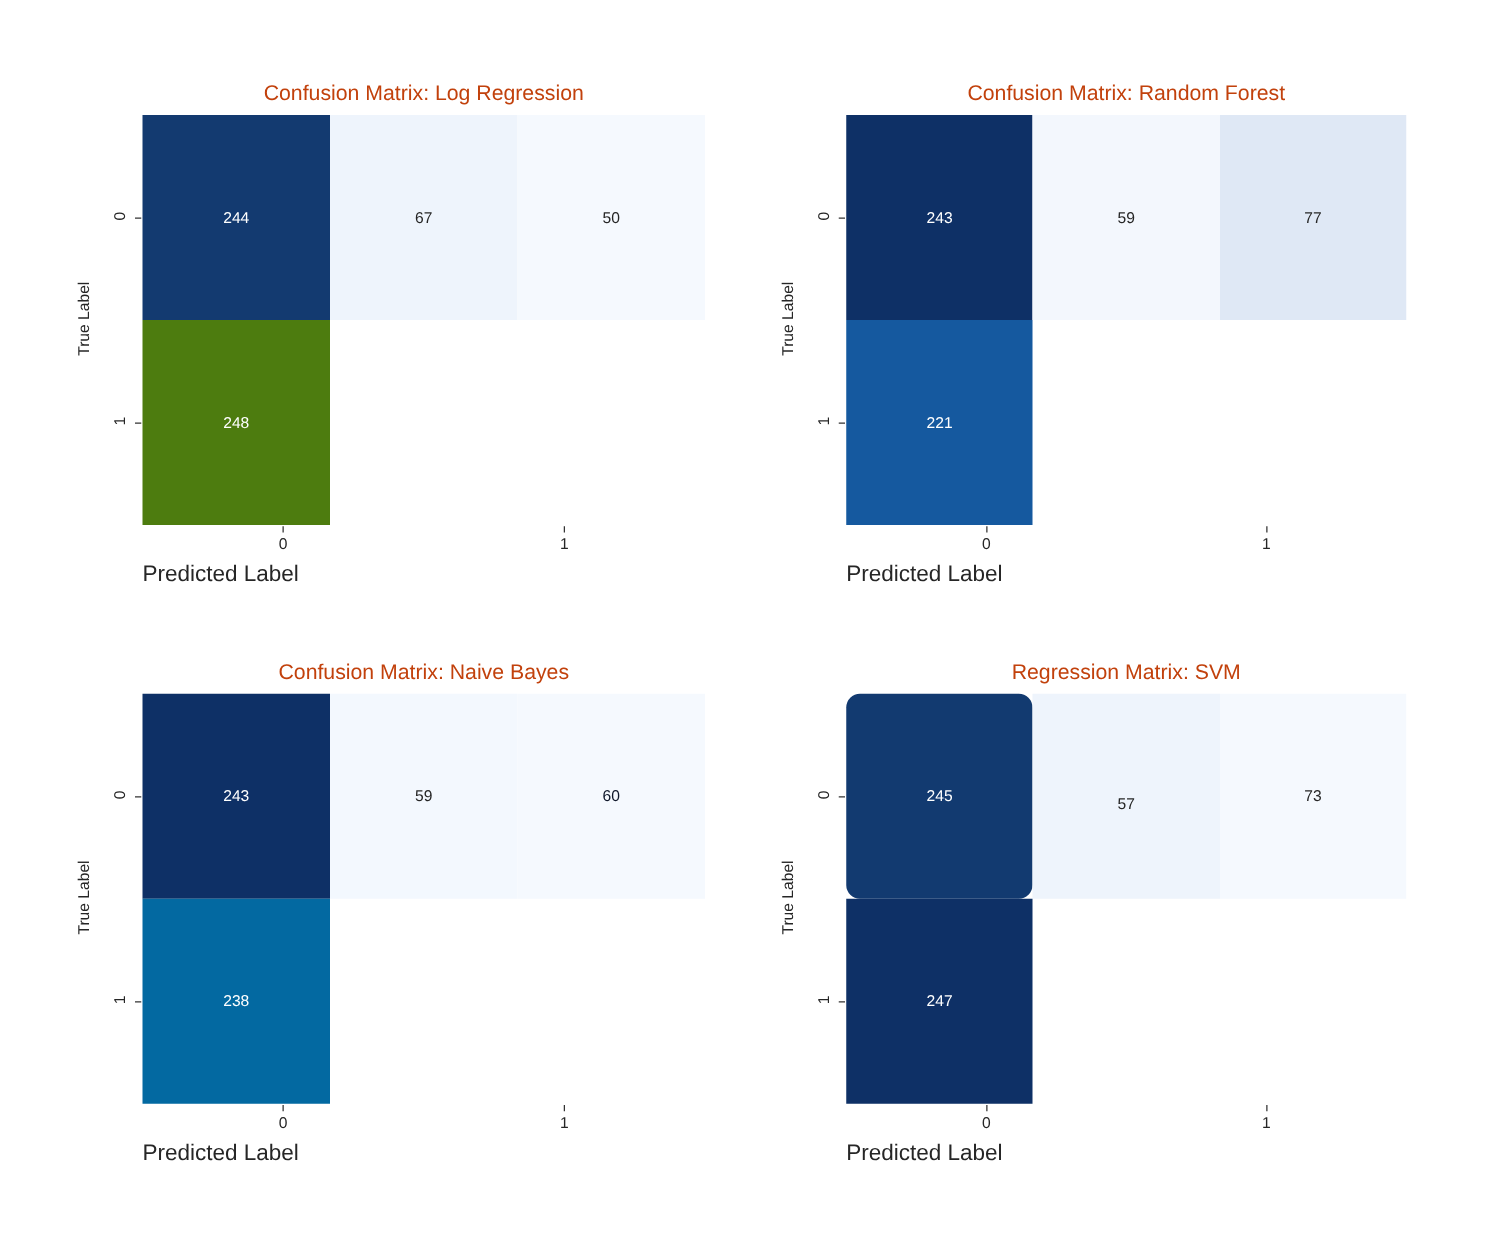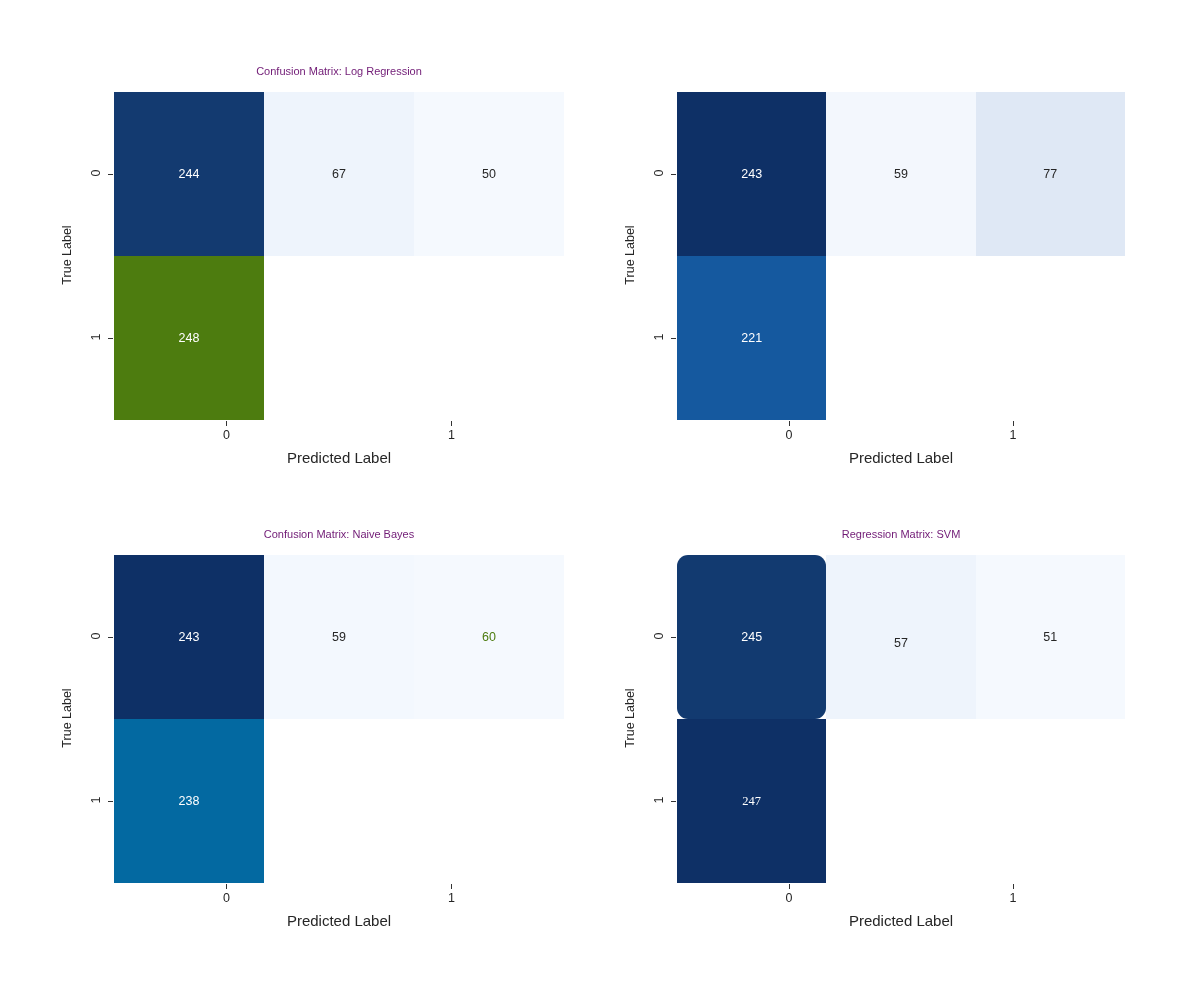--- a/index.html
+++ b/index.html
@@ -26,22 +26,22 @@
   .subplot {
     position: absolute;
   }
 
   .subplot-title {
     position: absolute;
     left: 0;
     top: 0;
     width: 100%;
     text-align: center;
-    font-size: 11px;
-    color: #701a75;
+    font-size: 17px;
+    color: #c2410c;
     white-space: nowrap;
   }
 
   
   .axes {
     position: absolute;
     display: grid;
     grid-template-columns: 1fr 1fr 1fr;
     grid-template-rows: 1fr 1fr;
   }
@@ -85,23 +85,23 @@
   }
   .xtick-mark {
     position: absolute;
     width: 1.2px;
     height: 5px;
     background: #333333;
   }
 
   .xlabel {
     position: absolute;
-    font-size: 15px;
-    color: #262626;
-    text-align: center;
+    font-size: 18px;
+    color: #262626;
+    text-align: left;
     white-space: nowrap;
   }
 
   .ylabel {
     position: absolute;
     font-size: 12.5px;
     color: #262626;
     transform: rotate(-90deg);
     transform-origin: center center;
     white-space: nowrap;
@@ -132,20 +132,21 @@
       <div class="ytick-mark" style="left: 74px; top: 272.5px;"></div>
       <div class="ytick" style="left: 54px; top: 265px; width: 16px; text-align: center;">1</div>
       <div class="xtick-mark" style="left: 192px; top: 356px;"></div>
       <div class="xtick" style="left: 172.5px; top: 363px; width: 40px;">0</div>
       <div class="xtick-mark" style="left: 417px; top: 356px;"></div>
       <div class="xtick" style="left: 397.5px; top: 363px; width: 40px;">1</div>
       <div class="xlabel" style="left: 80px; top: 384px; width: 450px;">Predicted Label</div>
       <div class="ylabel" style="width: 110px; text-align: center; left: -22px; top: 183px;">True Label</div>
     </div>
     <div class="subplot" style="left: 597px; top: 65px; width: 528px; height: 418px;">
+      <div class="subplot-title" style="left: 80px; top: 0px; width: 448px;">Confusion Matrix: Random Forest</div>
       <div class="axes" style="left: 80px; top: 27px; width: 448px; height: 328px;">
         <div class="cell" style="background: rgb(14, 48, 102);">
           <span class="cell-text" style="color: rgb(255, 255, 255);">243</span>
         </div>
         <div class="cell" style="background: rgb(243, 247, 253);">
           <span class="cell-text" style="color: rgb(38, 38, 38);">59</span>
         </div>
         <div class="cell" style="background: rgb(223, 232, 245);">
           <span class="cell-text" style="color: rgb(38, 38, 38);">77</span>
         </div>
@@ -167,21 +168,21 @@
     <div class="subplot" style="left: 34px; top: 528px; width: 530px; height: 418px;">
       <div class="subplot-title" style="left: 80px; top: 0px; width: 450px;">Confusion Matrix: Naive Bayes</div>
       <div class="axes" style="left: 80px; top: 27px; width: 450px; height: 328px;">
         <div class="cell" style="background: rgb(14, 48, 102);">
           <span class="cell-text" style="color: rgb(255, 255, 255);">243</span>
         </div>
         <div class="cell" style="background: rgb(243, 248, 254);">
           <span class="cell-text" style="color: rgb(38, 38, 38);">59</span>
         </div>
         <div class="cell" style="background: rgb(245, 249, 254);">
-          <span class="cell-text" style="color: #4d7c0f;">60</span>
+          <span class="cell-text" style="color: #0f172a;">60</span>
         </div>
         <div class="cell" style="background: #0369a1;">
           <span class="cell-text" style="color: rgb(255, 255, 255);">238</span>
         </div>
       </div>
       <div class="ytick-mark" style="left: 74px; top: 108.5px;"></div>
       <div class="ytick" style="left: 54px; top: 101px; width: 16px; text-align: center;">0</div>
       <div class="ytick-mark" style="left: 74px; top: 272.5px;"></div>
       <div class="ytick" style="left: 54px; top: 265px; width: 16px; text-align: center;">1</div>
       <div class="xtick-mark" style="left: 192px; top: 356px;"></div>
@@ -194,24 +195,24 @@
     <div class="subplot" style="left: 597px; top: 528px; width: 528px; height: 418px;">
       <div class="subplot-title" style="left: 80px; top: 0px; width: 448px;">Regression Matrix: SVM</div>
       <div class="axes" style="left: 80px; top: 27px; width: 448px; height: 328px;">
         <div class="cell" style="background: rgb(18, 58, 112); border-radius: 11px;">
           <span class="cell-text" style="color: rgb(255, 255, 255);">245</span>
         </div>
         <div class="cell" style="background: rgb(238, 244, 252);">
           <span class="cell-text" style="color: rgb(38, 38, 38); margin-top: 12px;">57</span>
         </div>
         <div class="cell" style="background: rgb(245, 249, 254);">
-          <span class="cell-text" style="color: rgb(38, 38, 38);">51</span>
+          <span class="cell-text" style="color: rgb(38, 38, 38);">73</span>
         </div>
         <div class="cell" style="background: rgb(14, 48, 102);">
-          <span class="cell-text" style="color: rgb(255, 255, 255); font-family: Liberation Serif, serif;">247</span>
+          <span class="cell-text" style="color: rgb(255, 255, 255);">247</span>
         </div>
       </div>
       <div class="ytick-mark" style="left: 74px; top: 108.5px;"></div>
       <div class="ytick" style="left: 54px; top: 101px; width: 16px; text-align: center;">0</div>
       <div class="ytick-mark" style="left: 74px; top: 272.5px;"></div>
       <div class="ytick" style="left: 54px; top: 265px; width: 16px; text-align: center;">1</div>
       <div class="xtick-mark" style="left: 191.5px; top: 356px;"></div>
       <div class="xtick" style="left: 172px; top: 363px; width: 40px;">0</div>
       <div class="xtick-mark" style="left: 415.5px; top: 356px;"></div>
       <div class="xtick" style="left: 396px; top: 363px; width: 40px;">1</div>

